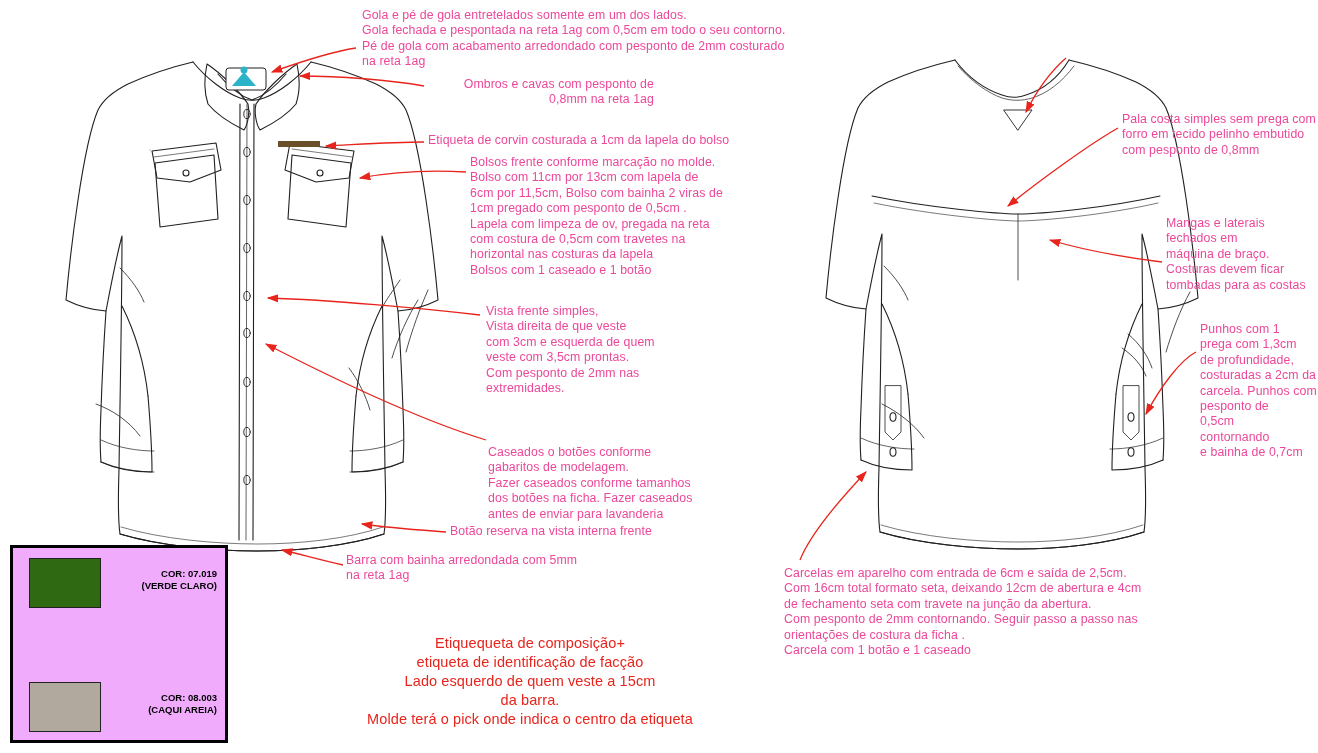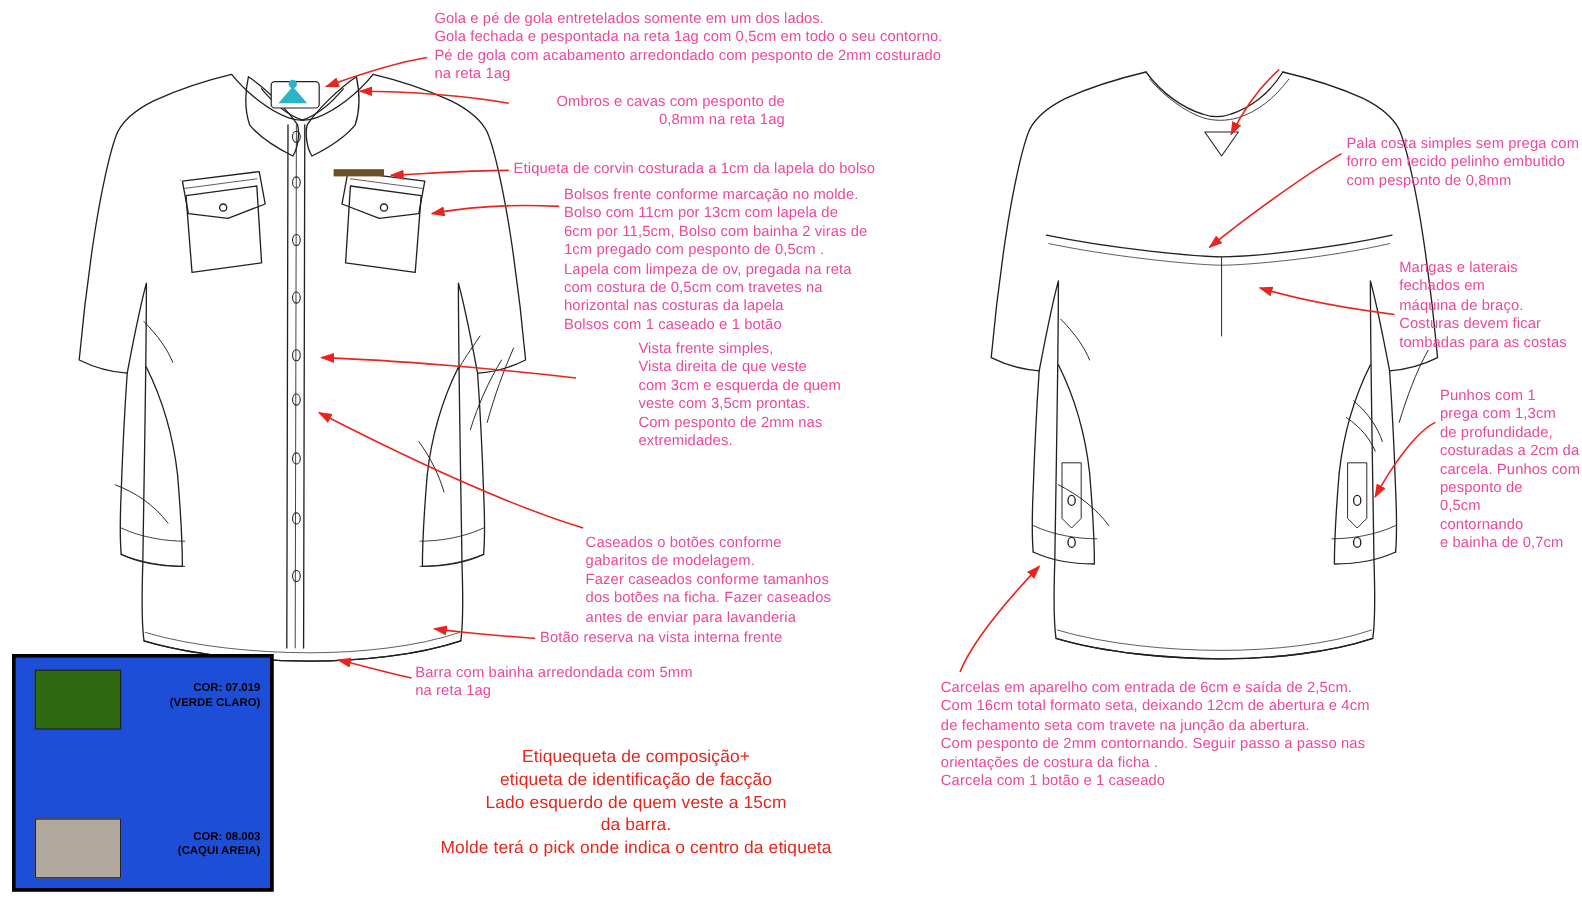--- a/index.html
+++ b/index.html
@@ -24,38 +24,39 @@
     line-height: 15.4px;
     color: #ec4899;
     white-space: pre-line;
     letter-spacing: 0.1px;
   }
   .note.red {
     color: #e8241c;
     text-align: center;
     font-size: 14.5px;
     line-height: 19px;
+    margin-top: 12px;
   }
   svg.layer {
     position: absolute;
     left: 0;
     top: 0;
     width: 1318px;
     height: 753px;
     pointer-events: none;
   }
   
   #legend {
     position: absolute;
     left: 10px;
     top: 545px;
     width: 218px;
     height: 198px;
     border: 3px solid #000;
-    background: #1d4ed8;
+    background: #f0abfc;
     box-sizing: border-box;
   }
   .legend-row {
     position: absolute;
     left: 8px;
     width: 202px;
     height: 58px;
   }
   .swatch {
     position: absolute;
@@ -274,21 +275,21 @@
 
   <div class="note" style="left:470px; top:155px; width:260px;">Bolsos frente conforme marcação no molde.
 Bolso com 11cm por 13cm com lapela de
 6cm por 11,5cm, Bolso com bainha 2 viras de
  1cm pregado com pesponto de 0,5cm .
 Lapela com limpeza de ov, pregada na reta
 com costura de 0,5cm com travetes na
 horizontal nas costuras da lapela
 Bolsos com 1 caseado e 1 botão</div>
 
-  <div class="note" style="left:486px; top:283px; width:230px;margin-left:46px;">Vista frente simples,
+  <div class="note" style="left:486px; top:304px; width:230px;">Vista frente simples,
 Vista direita de que veste
  com 3cm e esquerda de quem
  veste com 3,5cm prontas.
 Com pesponto de 2mm nas
 extremidades.</div>
 
   <div class="note" style="left:488px; top:445px; width:240px;">Caseados o botões conforme
 gabaritos de modelagem.
 Fazer caseados conforme tamanhos
 dos botões na ficha. Fazer caseados

